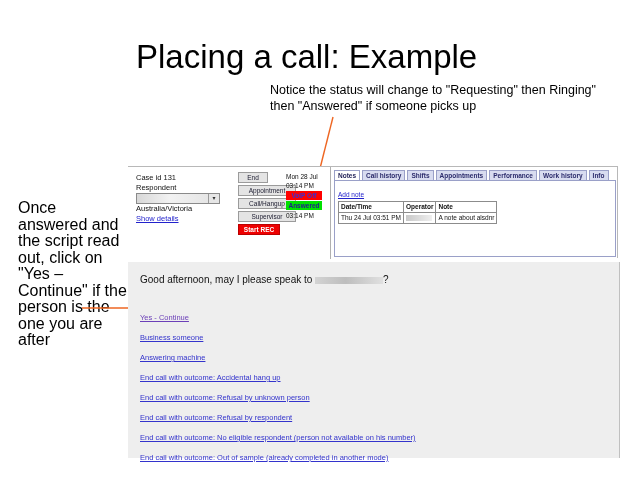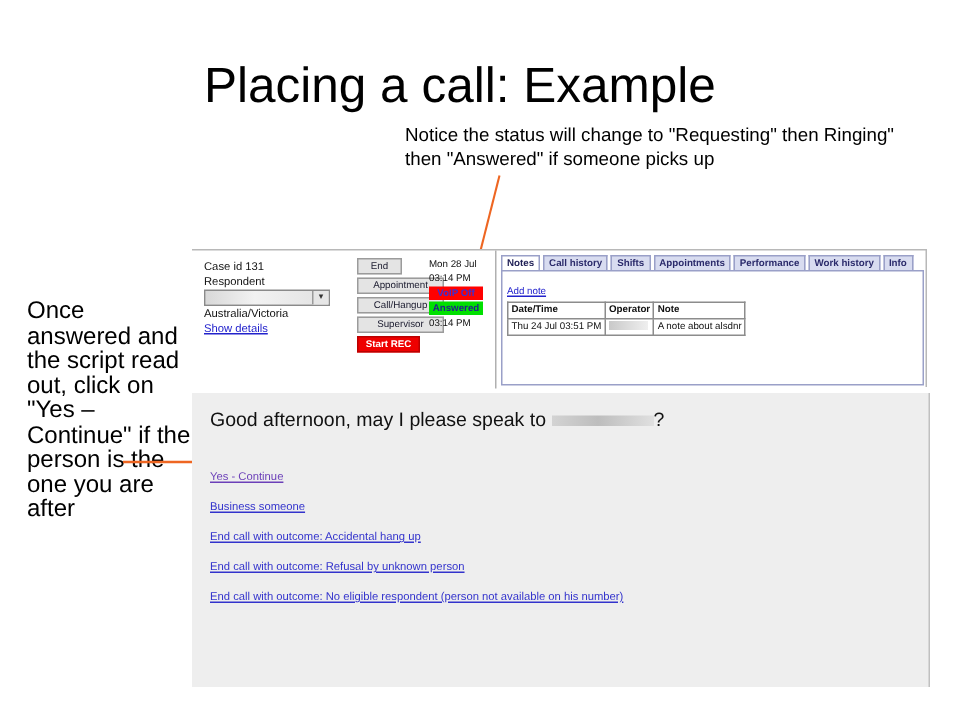--- a/index.html
+++ b/index.html
@@ -261,21 +261,21 @@
     left: 0;
     top: 96px;
     width: 492px;
     height: 196px;
     background: #eeeeee;
     border-right: 1px solid #c0c0c0;
     box-sizing: border-box;
     padding: 12px 0 0 12px;
   }
   .script-line {
-    font-size: 13px;
+    font-size: 10px;
     line-height: 12px;
     color: #111111;
     white-space: nowrap;
   }
   .redact-wide {
     display: inline-block;
     width: 68px;
     height: 7px;
     background: linear-gradient(to right,#d3d3d3,#bdbdbd 45%,#e0e0e0);
     vertical-align: middle;
@@ -375,18 +375,21 @@
   </div>
 
   <div class="shot-script">
     <div class="script-line">
       <span>Good afternoon, may I please speak to </span><span class="redact-wide"></span><span>?</span>
     </div>
 
     <div class="opt-list">
       <span class="opt first">Yes - Continue</span>
       <span class="opt">Business someone</span>
+      <span class="opt">Answering machine</span>
       <span class="opt">End call with outcome: Accidental hang up</span>
       <span class="opt">End call with outcome: Refusal by unknown person</span>
+      <span class="opt">End call with outcome: Refusal by respondent</span>
       <span class="opt">End call with outcome: No eligible respondent (person not available on his number)</span>
+      <span class="opt">End call with outcome: Out of sample (already completed in another mode)</span>
     </div>
   </div>
 </div>
 
 </body></html>

